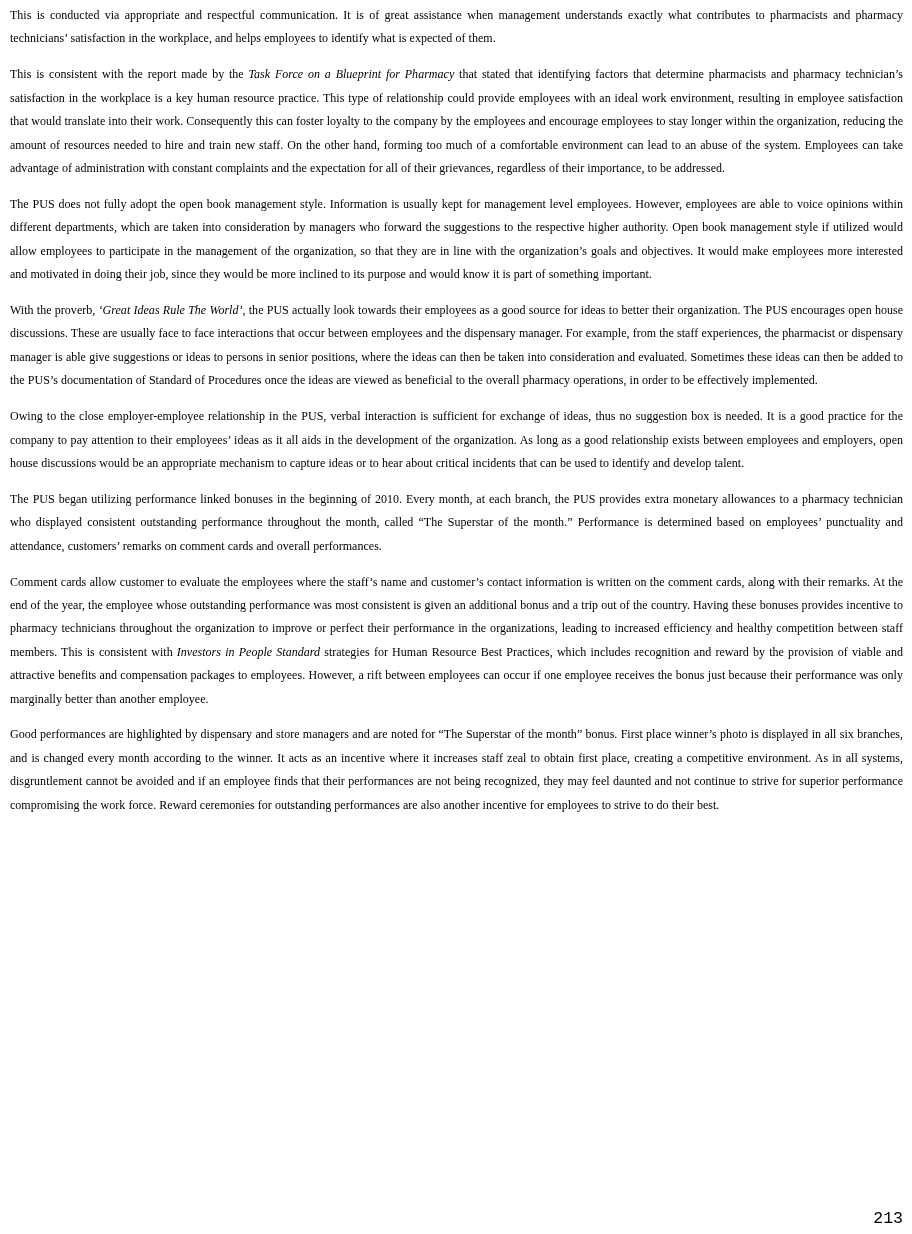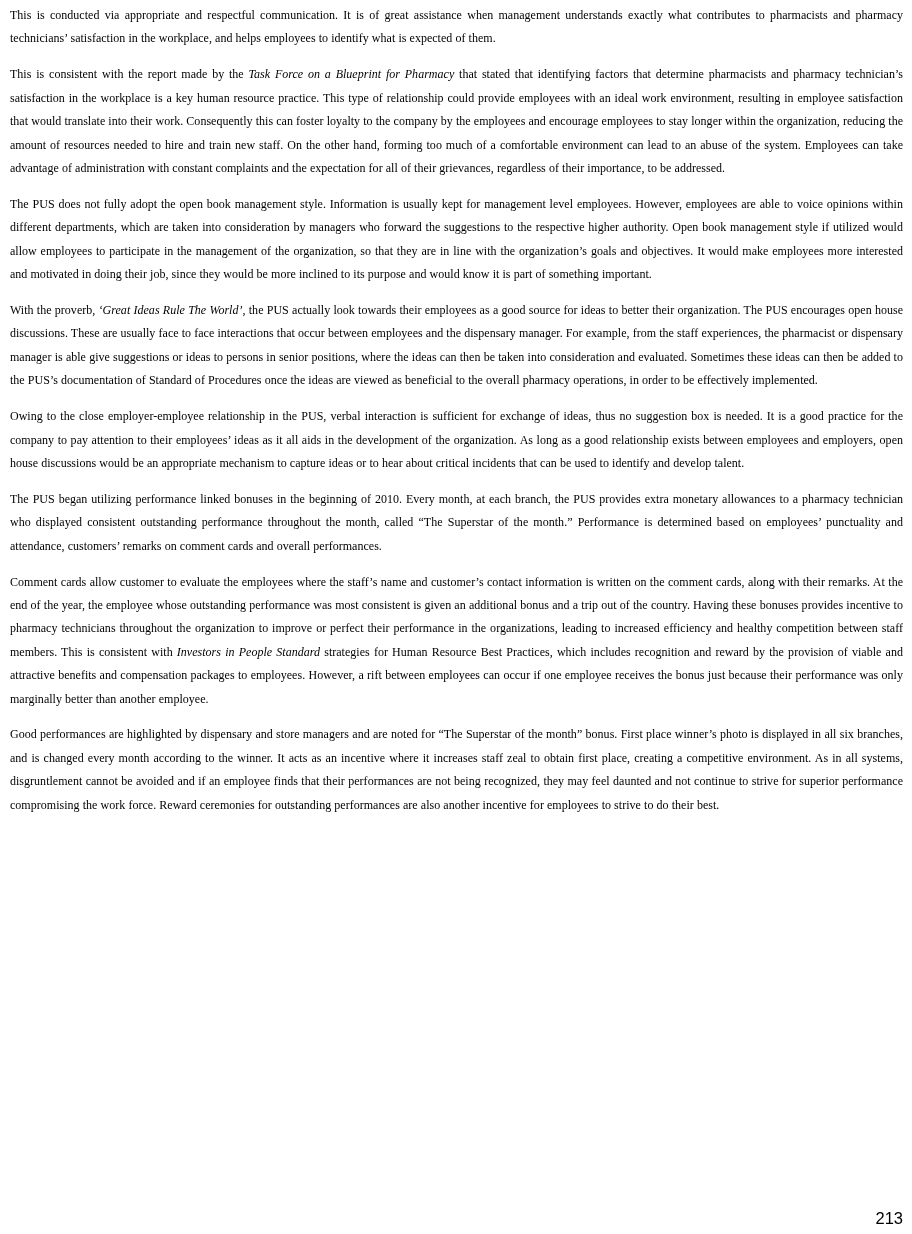--- a/index.html
+++ b/index.html
@@ -41,21 +41,21 @@
   .para em,
   .para i {
   }
   .page-number {
     position: absolute;
     right: 9px;
     bottom: 6px;
     font-size: 16.5px;
     line-height: 19px;
     text-align: right;
-    font-family: Liberation Sans, sans-serif;
+    font-family: Liberation Mono, monospace;
   }
 </style>
 </head>
 <body>
 
 <div class="page">
   <div class="body-text">
       <p class="para"><span>This is conducted via appropriate and respectful communication. It is of great assistance when management understands exactly what contributes to pharmacists and pharmacy technicians’ satisfaction in the workplace, and helps employees to identify what is expected of them.</span></p>
       <p class="para"><span>This is consistent with the report made by the </span><em>Task Force on a Blueprint for Pharmacy</em><span> that stated that identifying factors that determine pharmacists and pharmacy technician’s satisfaction in the workplace is a key human resource practice. This type of relationship could provide employees with an ideal work environment, resulting in employee satisfaction that would translate into their work. Consequently this can foster loyalty to the company by the employees and encourage employees to stay longer within the organization, reducing the amount of resources needed to hire and train new staff. On the other hand, forming too much of a comfortable environment can lead to an abuse of the system. Employees can take advantage of administration with constant complaints and the expectation for all of their grievances, regardless of their importance, to be addressed.</span></p>
       <p class="para"><span>The PUS does not fully adopt the open book management style. Information is usually kept for management level employees. However, employees are able to voice opinions within different departments, which are taken into consideration by managers who forward the suggestions to the respective higher authority. Open book management style if utilized would allow employees to participate in the management of the organization, so that they are in line with the organization’s goals and objectives. It would make employees more interested and motivated in doing their job, since they would be more inclined to its purpose and would know it is part of something important.</span></p>

